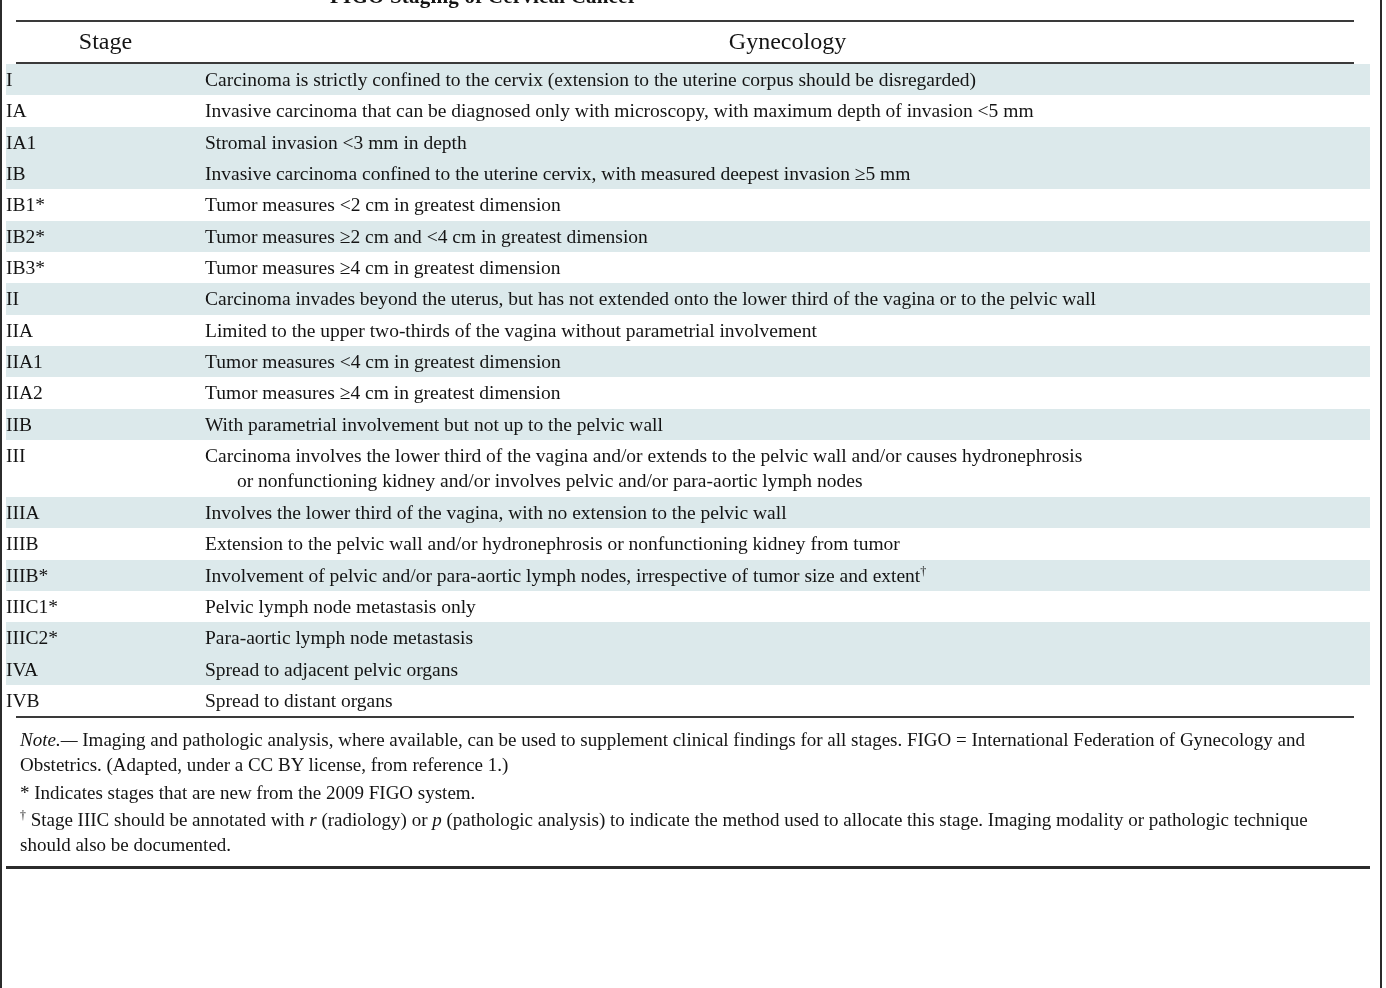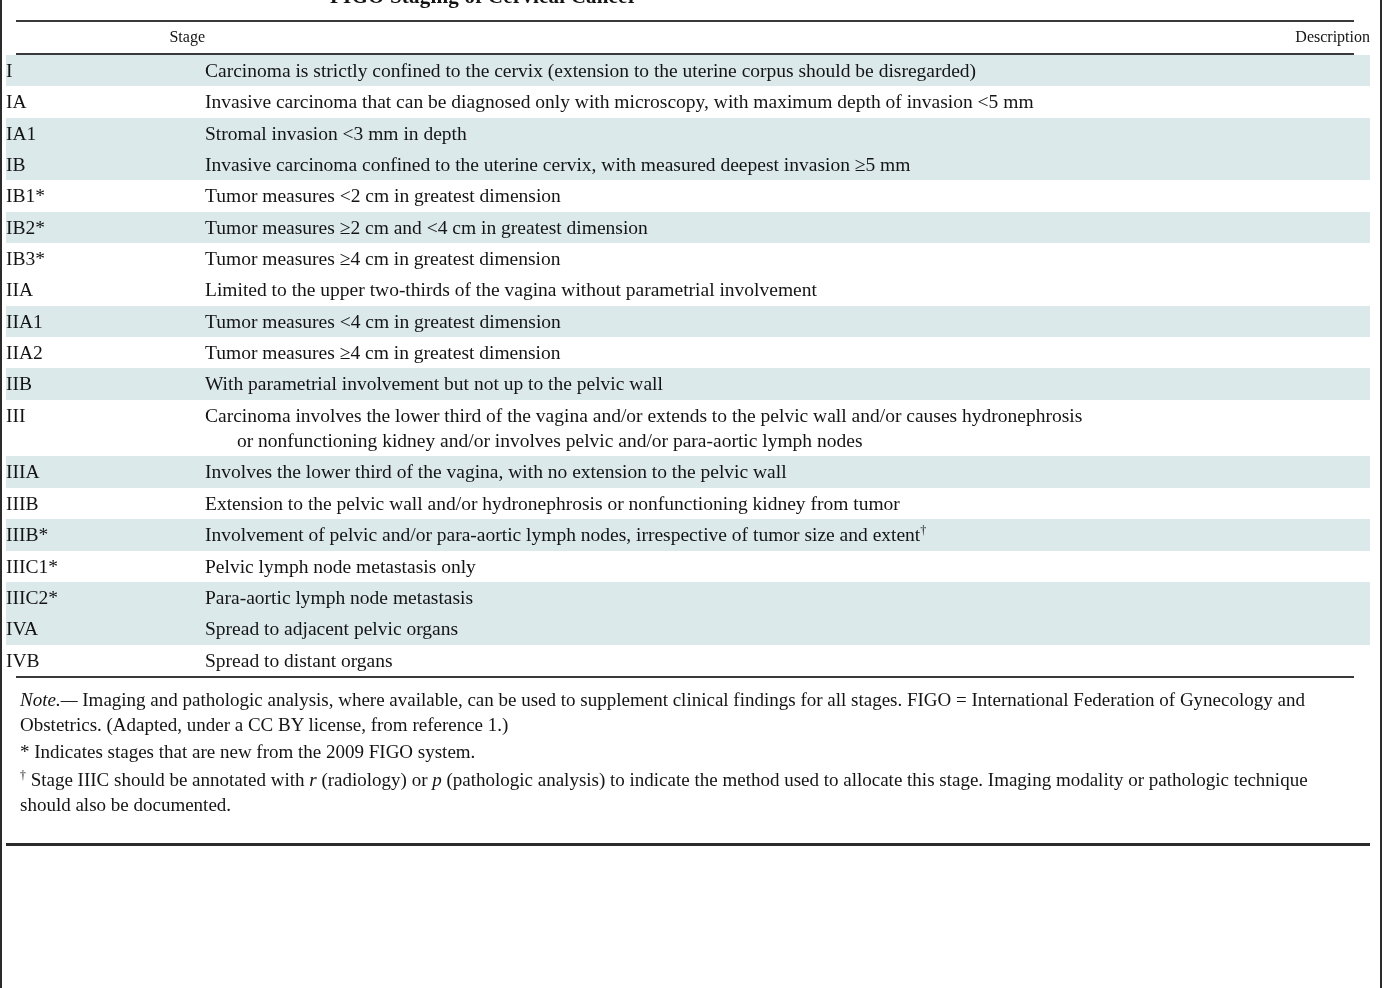--- a/index.html
+++ b/index.html
@@ -65,23 +65,23 @@
   table.figo {
     border-collapse: collapse;
     width: 100%;
     table-layout: fixed;
     font-size: 19.5px;
   }
   table.figo col.c-stage { width: 199px; }
   table.figo col.c-desc  { width: auto; }
 
   table.figo th {
-    text-align: right;
+    text-align: center;
     font-weight: normal;
-    font-size: 16px;
+    font-size: 24px;
     padding: 6px 0 7px 0;
     color: #141414;
   }
   th.h-stage { padding-left: 16px; }
   th.h-desc  { padding-left: 0px; }
 
   table.figo td {
     padding: 3px 0 3px 0;
     vertical-align: top;
     line-height: 1.30;
@@ -102,21 +102,21 @@
   .hang { display: block; padding-left: 32px; }
 
   sup {
     font-size: 0.62em;
     vertical-align: super;
     line-height: 0;
   }
   .ital { font-style: italic; }
 
   .notes {
-    padding: 9px 18px 24px 14px;
+    padding: 9px 18px 6px 14px;
     font-size: 19px;
     line-height: 1.33;
     color: #141414;
   }
   .notes p { margin: 0 0 2px 0; }
   .notes p.gap { }
   .note-lead { font-style: italic; }
 </style>
 </head>
 <body>
@@ -135,21 +135,21 @@
     <div class="rule-top"></div>
 
     <table class="figo">
       <colgroup>
         <col class="c-stage">
         <col class="c-desc">
       </colgroup>
       <thead>
         <tr>
           <th class="h-stage">Stage</th>
-          <th class="h-desc">Description</th>
+          <th class="h-desc">Gynecology</th>
         </tr>
       </thead>
     </table>
 
     <div class="rule-head"></div>
 
     <table class="figo">
       <colgroup>
         <col class="c-stage">
         <col class="c-desc">
@@ -188,20 +188,26 @@
           <tr class="shaded">
             <td class="stage lvl3">IB2*</td>
             <td class="desc">
               <span class="desc-body">Tumor measures ≥2 cm and &lt;4 cm in greatest dimension</span>
             </td>
           </tr>
           <tr>
             <td class="stage lvl3">IB3*</td>
             <td class="desc">
               <span class="desc-body">Tumor measures ≥4 cm in greatest dimension</span>
+            </td>
+          </tr>
+          <tr class="shaded">
+            <td class="stage lvl1">II</td>
+            <td class="desc">
+              <span class="desc-body">Carcinoma invades beyond the uterus, but has not extended onto the lower third of the vagina or to the pelvic wall</span>
             </td>
           </tr>
           <tr>
             <td class="stage lvl2">IIA</td>
             <td class="desc">
               <span class="desc-body">Limited to the upper two-thirds of the vagina without parametrial involvement</span>
             </td>
           </tr>
           <tr class="shaded">
             <td class="stage lvl3">IIA1</td>

